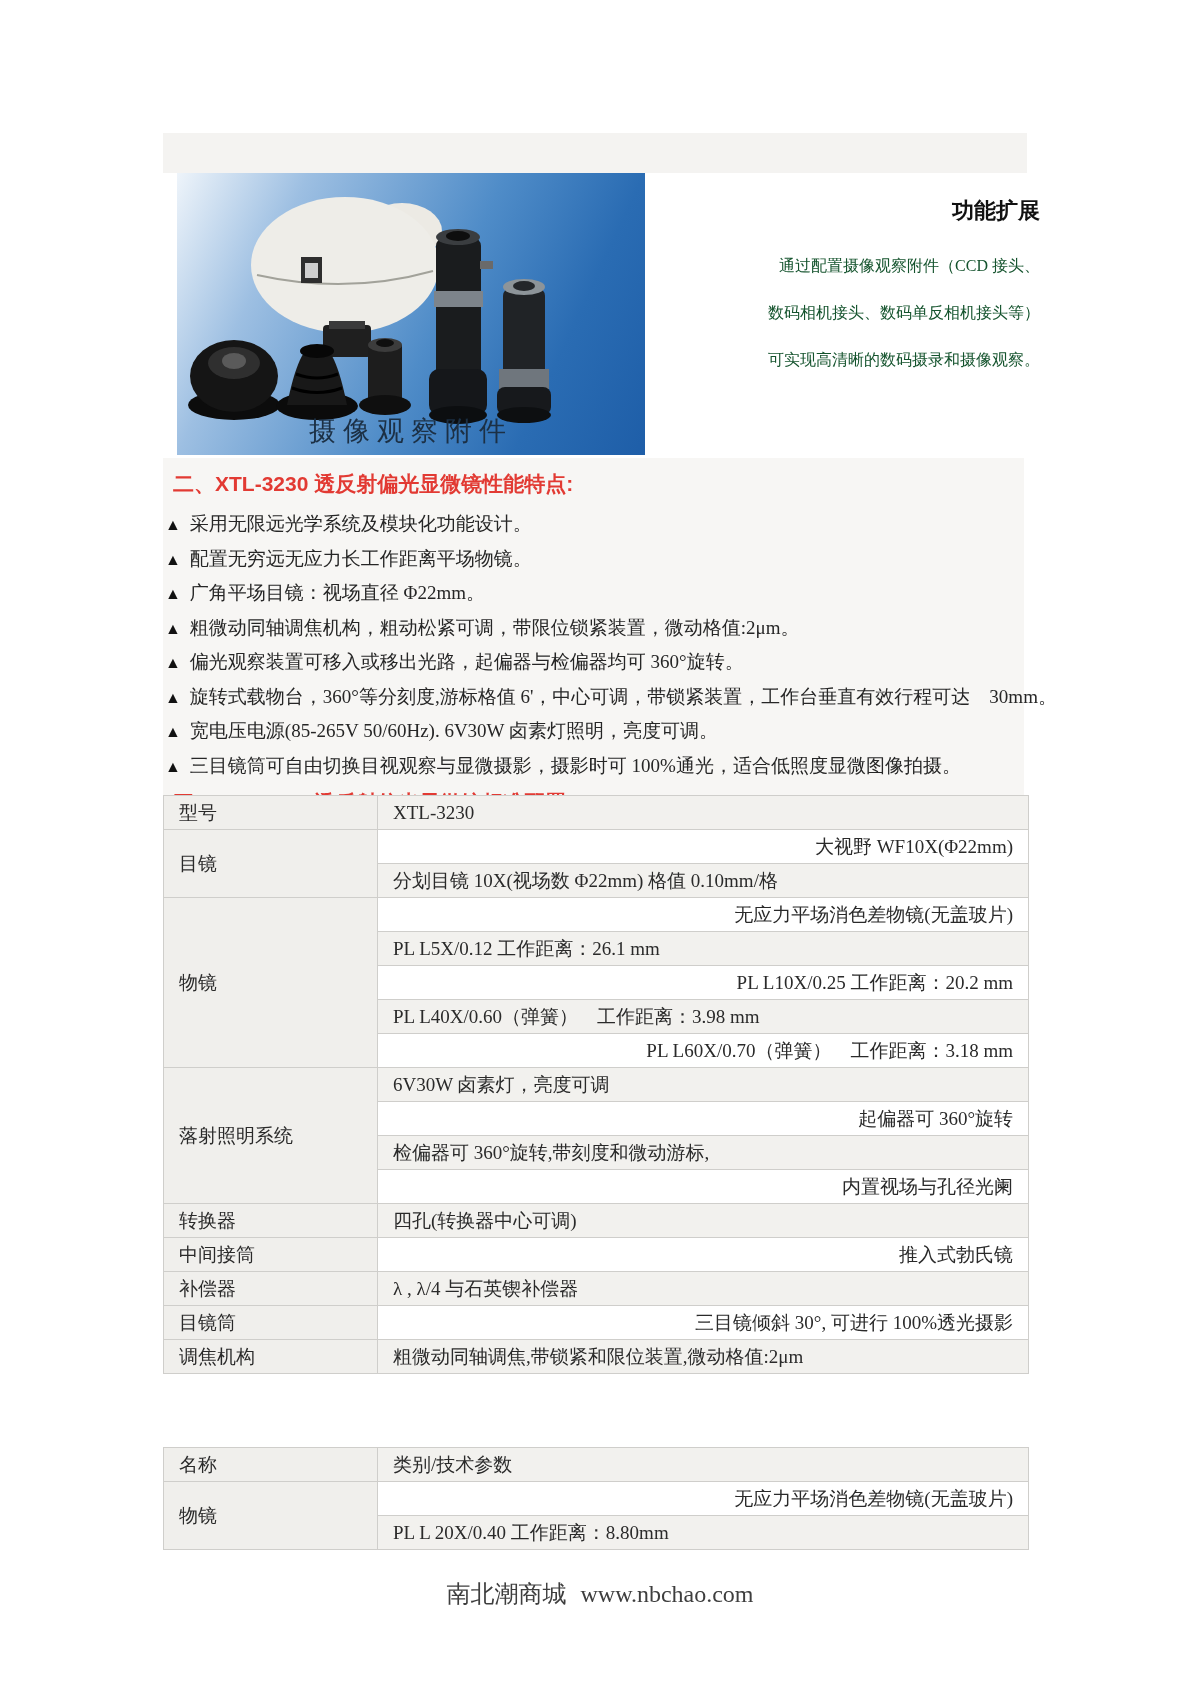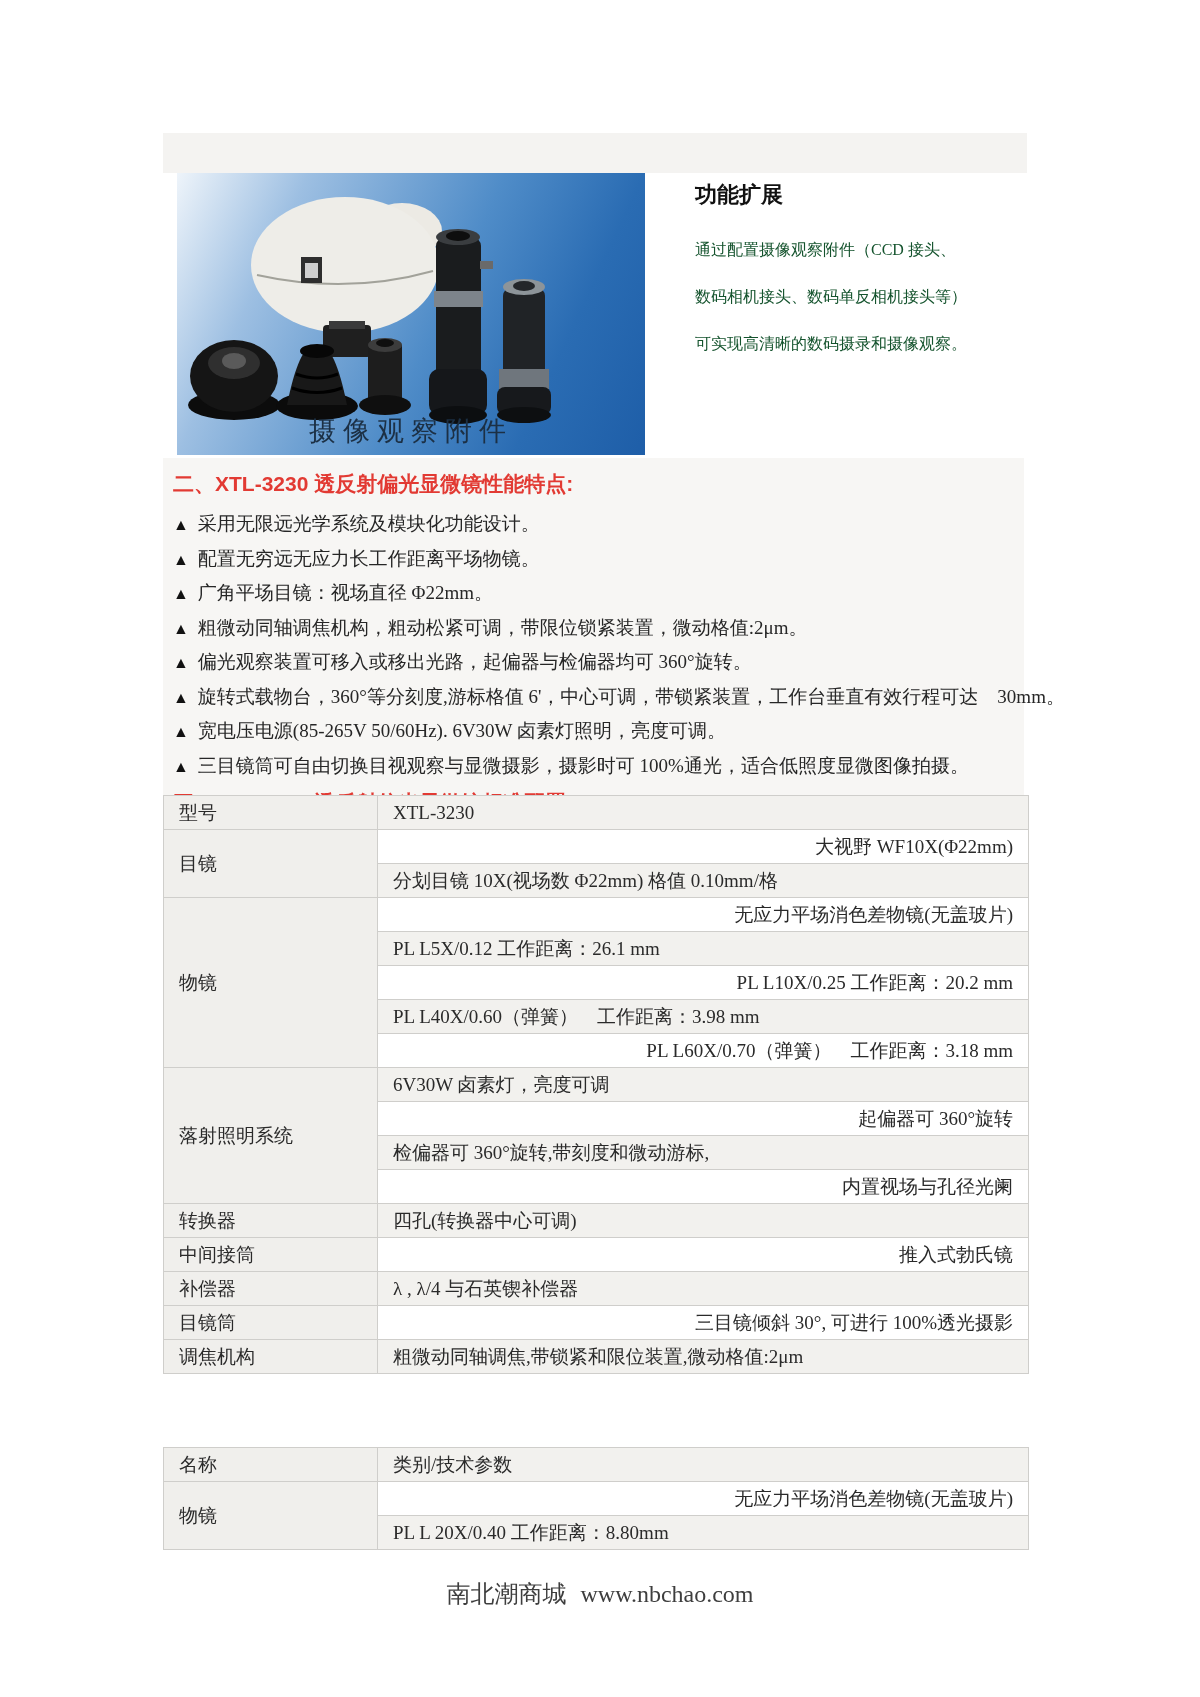--- a/index.html
+++ b/index.html
@@ -14,34 +14,34 @@
   #photo{
     position:absolute;left:177px;top:173px;width:468px;height:282px;
     background:linear-gradient(115deg,#eef4fa 0%,#9dbfe2 22%,#4f8cc8 55%,#2a6cb3 78%,#1e5ea8 100%);
   }
   #photo svg{position:absolute;left:0;top:0;}
   #photo-caption{
     position:absolute;left:0;bottom:6px;width:100%;text-align:center;
     font-size:27px;letter-spacing:7px;color:#1c3045;font-weight:500;
   }
   
-  #panel{position:absolute;left:695px;top:180px;width:345px;}
+  #panel{position:absolute;left:695px;top:196px;width:345px;text-align:right;}
   #panel-title{font-size:22px;font-weight:bold;color:#111;margin:0 0 16px 0;}
   .panel-line{font-size:16px;line-height:47px;color:#14532d;white-space:nowrap;}
   
   #features-block{
     position:absolute;left:163px;top:458px;width:861px;background:#f7f6f4;
     padding:6px 0 4px 0;
   }
   .sec-heading{
     font-family:"Liberation Sans","DejaVu Sans",sans-serif;
     font-size:21px;font-weight:bold;color:#e23a33;
     margin:6px 0 9px 10px;line-height:28px;
   }
-  .bullet{margin-left:10px;font-size:19px;line-height:33.5px;color:#262626;white-space:nowrap;}
+  .bullet{margin-left:2px;font-size:19px;line-height:33.5px;color:#262626;white-space:nowrap;}
   .bm{display:inline-block;margin-right:9px;font-size:16px;color:#111;}
   
   table.spec{
     position:absolute;left:163px;width:866px;border-collapse:collapse;
     font-size:19px;color:#2a2a2a;table-layout:fixed;
   }
   #table1{top:795px;}
   #table2{top:1447px;}
   table.spec td{
     border:1px solid #cfcecb;padding:5px 15px;height:23px;line-height:23px;

